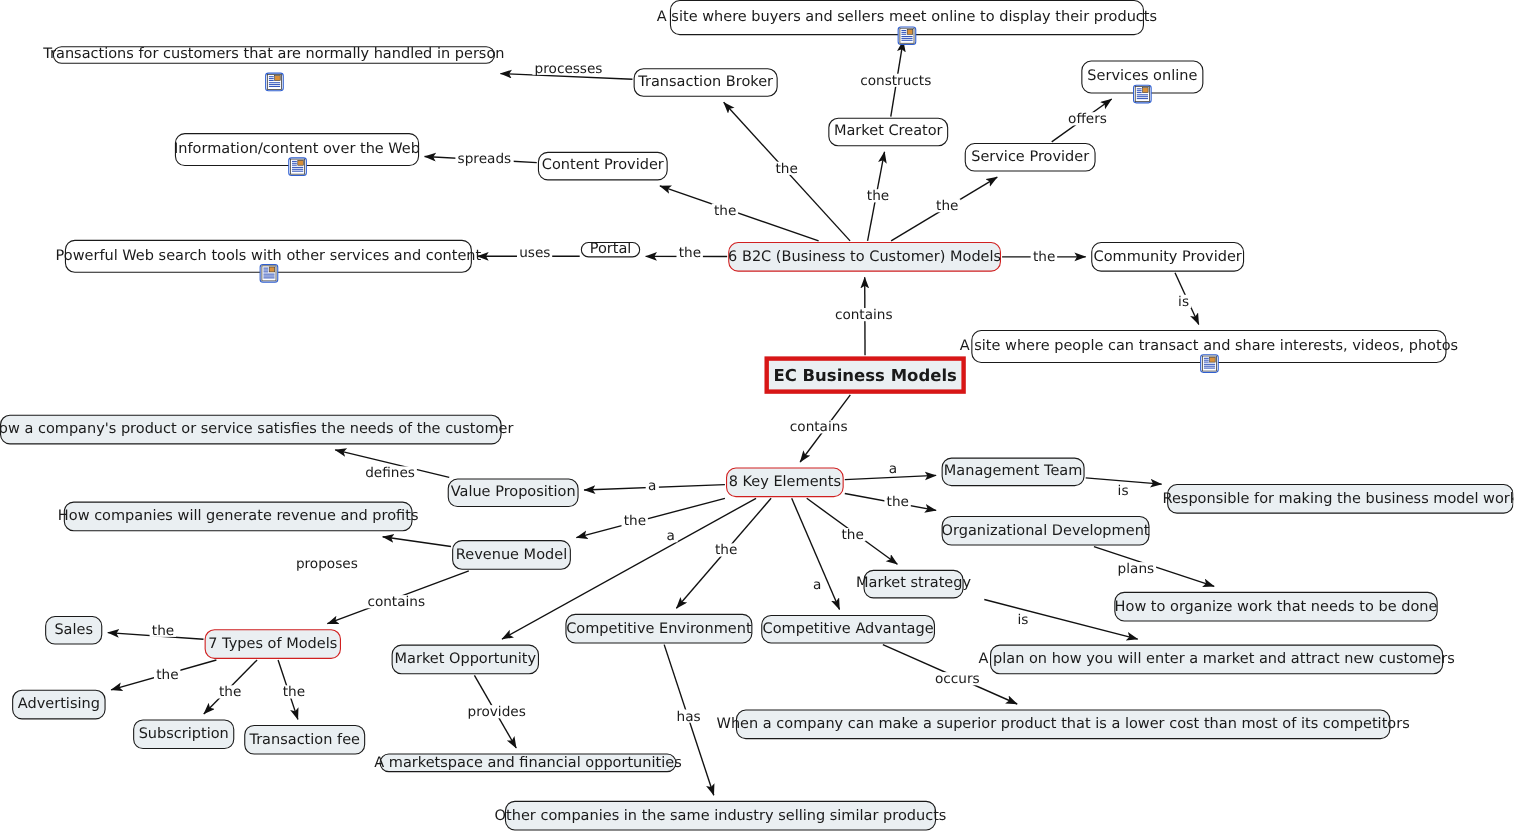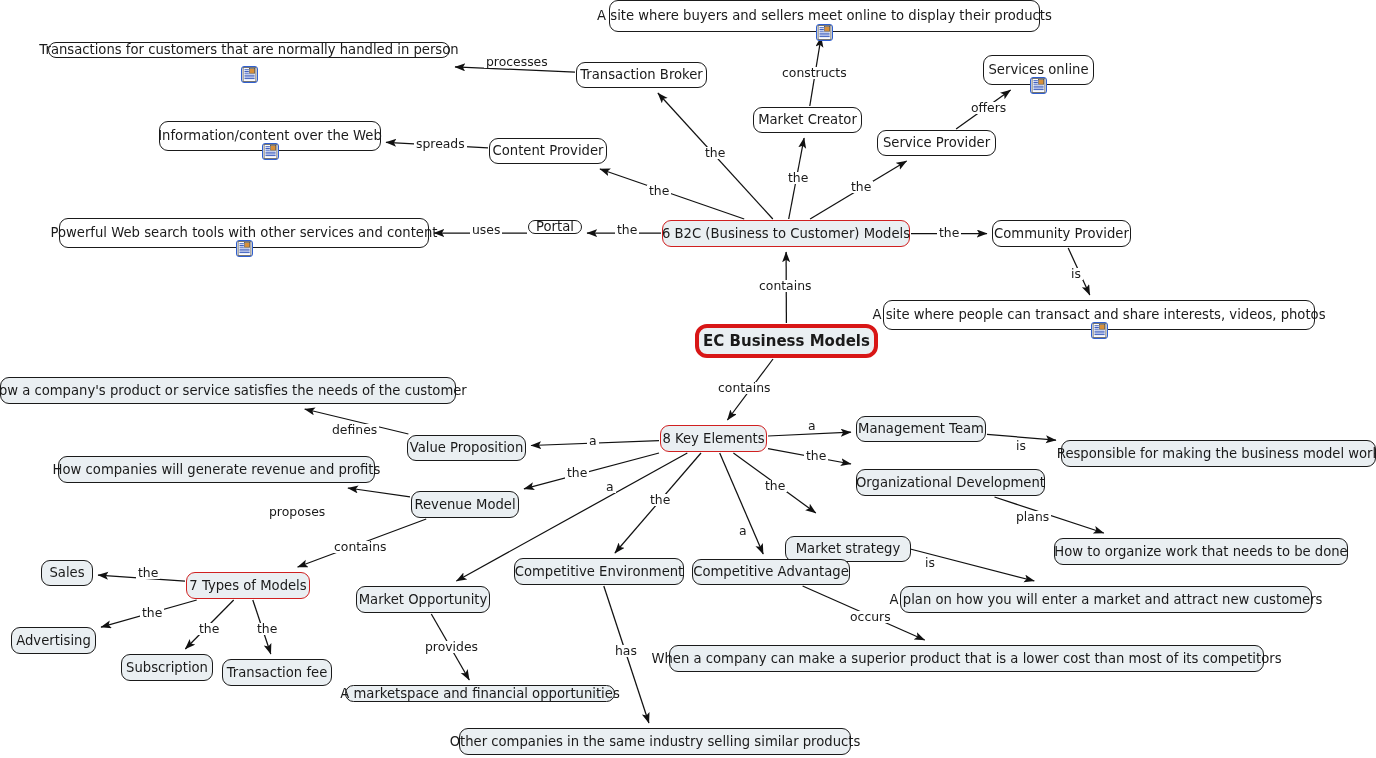--- a/index.html
+++ b/index.html
@@ -17,21 +17,21 @@
     font-size:13.2px;
     line-height:1;
     white-space:nowrap;
     padding:0 9px;
     z-index:3;
   }
   .node.white{background:#ffffff;}
   .node.red{border:1.4px solid #d02020;background:#eaeff2;}
   .node.root{
     border:4px solid #d81616;
-    border-radius:12px;
+    border-radius:0;
     background:#eaeff2;
     font-weight:bold;
     font-size:15px;
   }
   .elabel{
     position:absolute;
     font-size:12.4px;
     color:#1a1a1a;
     background:#ffffff;
     line-height:1;
@@ -187,22 +187,22 @@
       </span>
       <div class="node root" style="left: 695px; top: 324px; width: 183px; height: 34px;">EC Business Models</div>
       <div class="node" style="left: 0px; top: 377px; width: 456px; height: 27px;">How a company's product or service satisfies the needs of the customer</div>
       <div class="node red" style="left: 660px; top: 425px; width: 107px; height: 27px;">8 Key Elements</div>
       <div class="node" style="left: 856px; top: 416px; width: 130px; height: 26px;">Management Team</div>
       <div class="node" style="left: 407px; top: 435px; width: 119px; height: 26px;">Value Proposition</div>
       <div class="node" style="left: 1061px; top: 440px; width: 315px; height: 27px;">Responsible for making the business model work</div>
       <div class="node" style="left: 58px; top: 456px; width: 317px; height: 27px;">How companies will generate revenue and profits</div>
       <div class="node" style="left: 856px; top: 469px; width: 189px; height: 27px;">Organizational Development</div>
       <div class="node" style="left: 411px; top: 491px; width: 108px; height: 27px;">Revenue Model</div>
-      <div class="node" style="left: 785px; top: 536px; width: 126px; height: 26px;">Market strategy</div>
-      <div class="node" style="left: 1013px; top: 538px; width: 294px; height: 27px; margin-left: 41px;">How to organize work that needs to be done</div>
+      <div class="node" style="left: 785px; top: 518px; width: 91px; height: 26px;">Market strategy</div>
+      <div class="node" style="left: 1013px; top: 538px; width: 294px; height: 27px;">How to organize work that needs to be done</div>
       <div class="node" style="left: 41px; top: 560px; width: 52px; height: 26px;">Sales</div>
       <div class="node" style="left: 514px; top: 558px; width: 170px; height: 27px;">Competitive Environment</div>
       <div class="node" style="left: 692px; top: 559px; width: 158px; height: 26px;">Competitive Advantage</div>
       <div class="node red" style="left: 186px; top: 572px; width: 124px; height: 27px;">7 Types of Models</div>
       <div class="node" style="left: 900px; top: 586px; width: 412px; height: 27px;">A plan on how you will enter a market and attract new customers</div>
       <div class="node" style="left: 356px; top: 586px; width: 134px; height: 27px;">Market Opportunity</div>
       <div class="node" style="left: 11px; top: 627px; width: 85px; height: 27px;">Advertising</div>
       <div class="node" style="left: 669px; top: 645px; width: 595px; height: 27px;">When a company can make a superior product that is a lower cost than most of its competitors</div>
       <div class="node" style="left: 121px; top: 654px; width: 92px; height: 27px;">Subscription</div>
       <div class="node" style="left: 222px; top: 659px; width: 110px; height: 27px;">Transaction fee</div>

